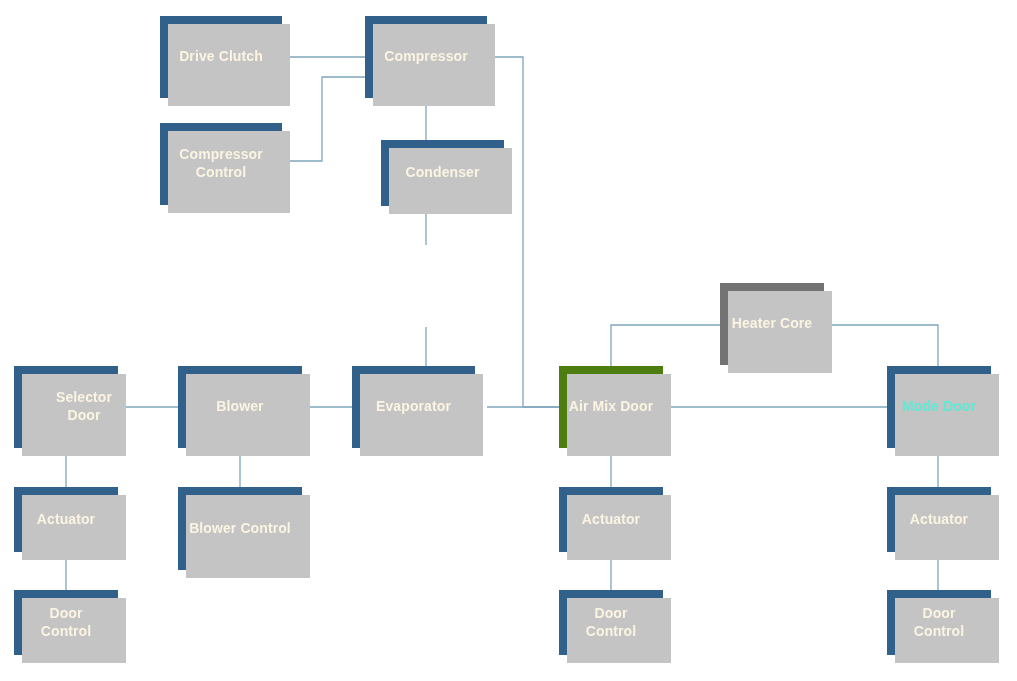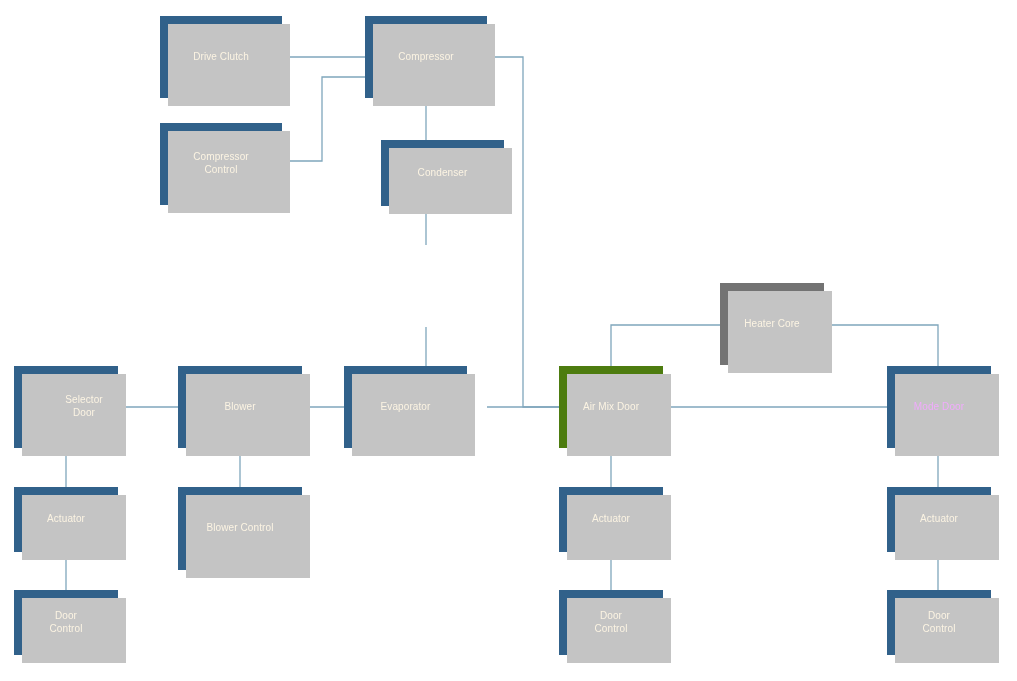--- a/index.html
+++ b/index.html
@@ -28,22 +28,22 @@
   }
   .node {
     position: absolute;
     box-sizing: border-box;
     background: #31618A;
     color: #FCF4E3;
     display: flex;
     align-items: center;
     justify-content: center;
     text-align: center;
-    font-size: 10px;
-    font-weight: normal;
+    font-size: 14px;
+    font-weight: bold;
     line-height: 1.28;
     letter-spacing: 0.1px;
     z-index: 3;
     padding: 2px 4px;
     white-space: pre-line;
   }
   .node::after {
     content: "";
     position: absolute;
     left: 8px;
@@ -86,23 +86,23 @@
     </svg>
 <div class="node" style="left: 160px; top: 16px; width: 122px; height: 82px; background: rgb(49, 97, 138); color: rgb(252, 244, 227);"><span class="node-label">Drive Clutch</span></div>
     <div class="node" style="left: 365px; top: 16px; width: 122px; height: 82px; background: rgb(49, 97, 138); color: rgb(252, 244, 227);"><span class="node-label">Compressor</span></div>
     <div class="node" style="left: 160px; top: 123px; width: 122px; height: 82px; background: rgb(49, 97, 138); color: rgb(252, 244, 227);"><span class="node-label">Compressor
 Control</span></div>
     <div class="node" style="left: 364px; top: 140px; width: 123px; height: 66px; background: rgb(49, 97, 138); color: rgb(252, 244, 227); margin-left: 17px;"><span class="node-label">Condenser</span></div>
     <div class="node" style="left: 720px; top: 283px; width: 104px; height: 82px; background: #737373; color: rgb(252, 244, 227);"><span class="node-label">Heater Core</span></div>
     <div class="node" style="left: 14px; top: 366px; width: 104px; height: 82px; background: rgb(49, 97, 138); color: rgb(252, 244, 227); padding-left: 40px;"><span class="node-label">Selector
 Door</span></div>
     <div class="node" style="left: 178px; top: 366px; width: 124px; height: 82px; background: rgb(49, 97, 138); color: rgb(252, 244, 227);"><span class="node-label">Blower</span></div>
-    <div class="node" style="left: 344px; top: 366px; width: 123px; height: 82px; background: rgb(49, 97, 138); color: rgb(252, 244, 227);"><span class="node-label">Evaporator</span></div>
+    <div class="node" style="left: 352px; top: 366px; width: 123px; height: 82px; background: rgb(49, 97, 138); color: rgb(252, 244, 227);"><span class="node-label">Evaporator</span></div>
     <div class="node" style="left: 559px; top: 366px; width: 104px; height: 82px; background: #4d7c0f; color: rgb(252, 244, 227);"><span class="node-label">Air Mix Door</span></div>
-    <div class="node" style="left: 887px; top: 366px; width: 104px; height: 82px; background: rgb(49, 97, 138); color: #f0abfc;"><span class="node-label">Mode Door</span></div>
+    <div class="node" style="left: 887px; top: 366px; width: 104px; height: 82px; background: rgb(49, 97, 138); color: #5eead4;"><span class="node-label">Mode Door</span></div>
     <div class="node" style="left: 14px; top: 487px; width: 104px; height: 65px; background: rgb(49, 97, 138); color: rgb(252, 244, 227);"><span class="node-label">Actuator</span></div>
     <div class="node" style="left: 178px; top: 487px; width: 124px; height: 83px; background: rgb(49, 97, 138); color: rgb(252, 244, 227);"><span class="node-label">Blower Control</span></div>
     <div class="node" style="left: 559px; top: 487px; width: 104px; height: 65px; background: rgb(49, 97, 138); color: rgb(252, 244, 227);"><span class="node-label">Actuator</span></div>
     <div class="node" style="left: 887px; top: 487px; width: 104px; height: 65px; background: rgb(49, 97, 138); color: rgb(252, 244, 227);"><span class="node-label">Actuator</span></div>
     <div class="node" style="left: 14px; top: 590px; width: 104px; height: 65px; background: rgb(49, 97, 138); color: rgb(252, 244, 227);"><span class="node-label">Door
 Control</span></div>
     <div class="node" style="left: 559px; top: 590px; width: 104px; height: 65px; background: rgb(49, 97, 138); color: rgb(252, 244, 227);"><span class="node-label">Door
 Control</span></div>
     <div class="node" style="left: 887px; top: 590px; width: 104px; height: 65px; background: rgb(49, 97, 138); color: rgb(252, 244, 227);"><span class="node-label">Door
 Control</span></div>

